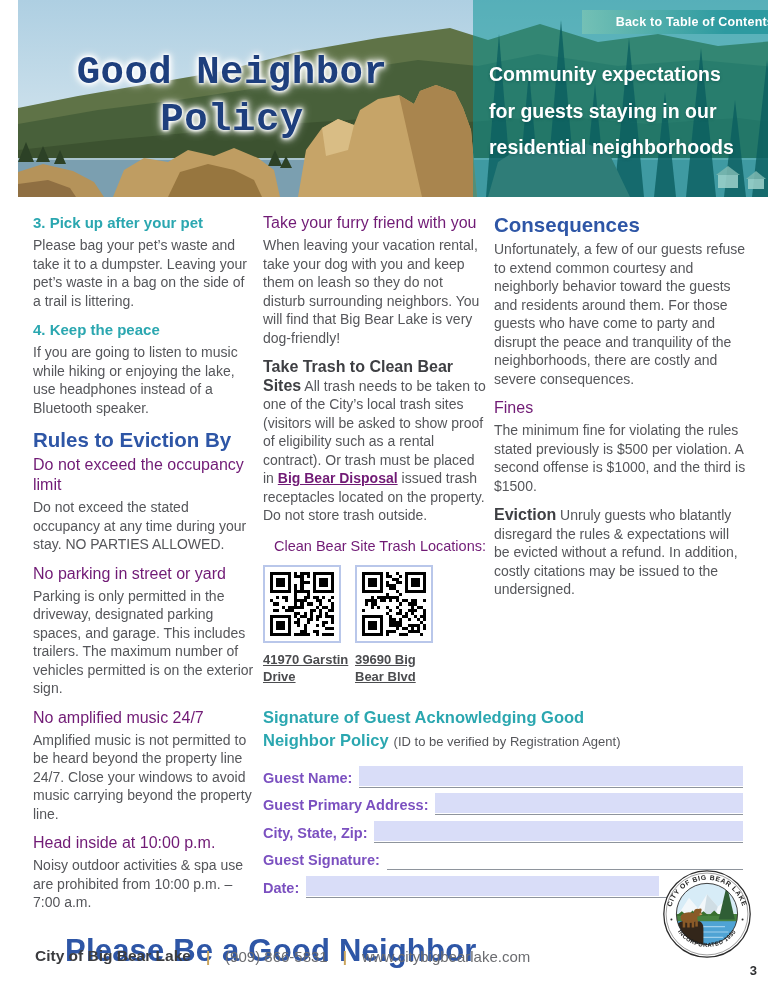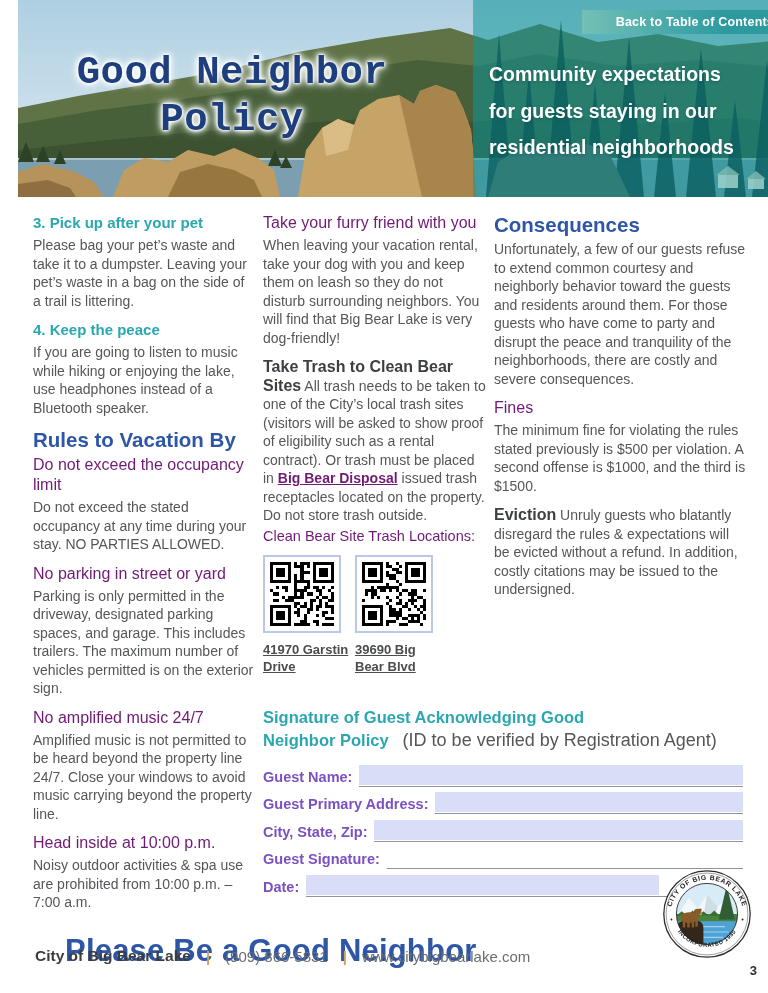--- a/index.html
+++ b/index.html
@@ -35,21 +35,21 @@
   .qr-row{display:flex;margin-top:9px;}
   .qr-item{width:92px;}
   .qr-box{width:78px;height:78px;border:2px solid #b9c7ea;background:#fff;padding:5px;box-sizing:border-box;}
   .qr-label{margin-top:8px;font-size:13px;line-height:17px;font-weight:bold;color:#4b4c4f;
             text-decoration:underline;cursor:pointer;width:90px;}
 
   
   .sig{position:absolute;left:263px;top:706px;width:480px;}
   .sig-head{font-size:16.5px;line-height:23px;}
   .sig-head .teal{color:#2ba7b0;font-weight:bold;}
-  .sig-head .note{color:#55565a;font-weight:normal;font-size:18px;margin-left:14px;}
+  .sig-head .note{color:#55565a;font-weight:normal;font-size:13px;margin-left:5px;}
   .sig-rows{margin-top:7px;}
   .sig-row{display:flex;align-items:flex-end;height:27.5px;}
   .sig-label{color:#7b50c0;font-weight:bold;font-size:14.5px;white-space:nowrap;padding-bottom:2px;}
   .sig-field{flex:1;position:relative;border-bottom:1.5px solid #8e949c;height:23px;margin-left:7px;cursor:text;}
   .sig-box{position:absolute;left:0;right:0;bottom:1px;height:20px;background:#d9ddf8;}
   .sig-box.short{right:auto;width:353px;}
 
   
   .slogan{position:absolute;left:33px;top:933px;font-size:31px;font-weight:bold;color:#2e56a6;letter-spacing:.2px;margin-left:32px;}
   .contact{position:absolute;left:35px;top:947px;font-size:15px;color:#6b6c70;display:flex;gap:15px;align-items:center;}
@@ -128,38 +128,38 @@
       <div>for guests staying in our</div>
       <div>residential neighborhoods</div>
     </div>
   </div>
 
   <div class="col col1">
     <div class="h-teal first">3. Pick up after your pet</div>
     <p>Please bag your pet’s waste and take it to a dumpster. Leaving your pet’s waste in a bag on the side of a trail is littering.</p>
     <div class="h-teal">4. Keep the peace</div>
     <p>If you are going to listen to music while hiking or enjoying the lake, use headphones instead of a Bluetooth speaker.</p>
-    <div class="h-blue">Rules to Vacation By</div>
+    <div class="h-blue">Rules to Eviction By</div>
     <div class="h-dark first">Do not exceed the occupancy limit</div>
     <p>Do not exceed the stated occupancy at any time during your stay. NO PARTIES ALLOWED.</p>
     <div class="h-dark">No parking in street or yard</div>
     <p>Parking is only permitted in the driveway, designated parking spaces, and garage. This includes trailers. The maximum number of vehicles permitted is on the exterior sign.</p>
     <div class="h-dark">No amplified music 24/7</div>
     <p>Amplified music is not permitted to be heard beyond the property line 24/7. Close your windows to avoid music carrying beyond the property line.</p>
     <div class="h-dark">Head inside at 10:00 p.m.</div>
     <p>Noisy outdoor activities &amp; spa use are prohibited from 10:00 p.m. – 7:00 a.m.</p>
   </div>
 
   <div class="col col2">
     <div class="h-dark first">Take your furry friend with you</div>
     <p>When leaving your vacation rental, take your dog with you and keep them on leash so they do not disturb surrounding neighbors. You will find that Big Bear Lake is very dog-friendly!</p>
     <p style="margin-top:11px;">
       <span class="lead">Take Trash to Clean Bear Sites</span><span> All trash needs to be taken to one of the City’s local trash sites (visitors will be asked to show proof of eligibility such as a rental contract). Or trash must be placed in </span><span class="inline-link">Big Bear Disposal</span><span> issued trash receptacles located on the property. Do not store trash outside.</span>
     </p>
-    <div class="h-dark" style="font-size:14.5px;margin-top:1px;">Clean Bear Site Trash Locations:</div>
+    <div class="h-dark" style="font-size:14.5px;margin-top:11px;text-align:right;">Clean Bear Site Trash Locations:</div>
     <div class="qr-row">
       <div class="qr-item">
         <div class="qr-box"><svg xmlns="http://www.w3.org/2000/svg" width="64" height="64" viewBox="0 0 21 21" shape-rendering="crispEdges">
               <rect x="8" y="0" width="1" height="1" fill="#000"></rect>
               <rect x="10" y="0" width="1" height="1" fill="#000"></rect>
               <rect x="11" y="0" width="1" height="1" fill="#000"></rect>
               <rect x="12" y="0" width="1" height="1" fill="#000"></rect>
               <rect x="8" y="1" width="1" height="1" fill="#000"></rect>
               <rect x="9" y="1" width="1" height="1" fill="#000"></rect>
               <rect x="10" y="1" width="1" height="1" fill="#000"></rect>

